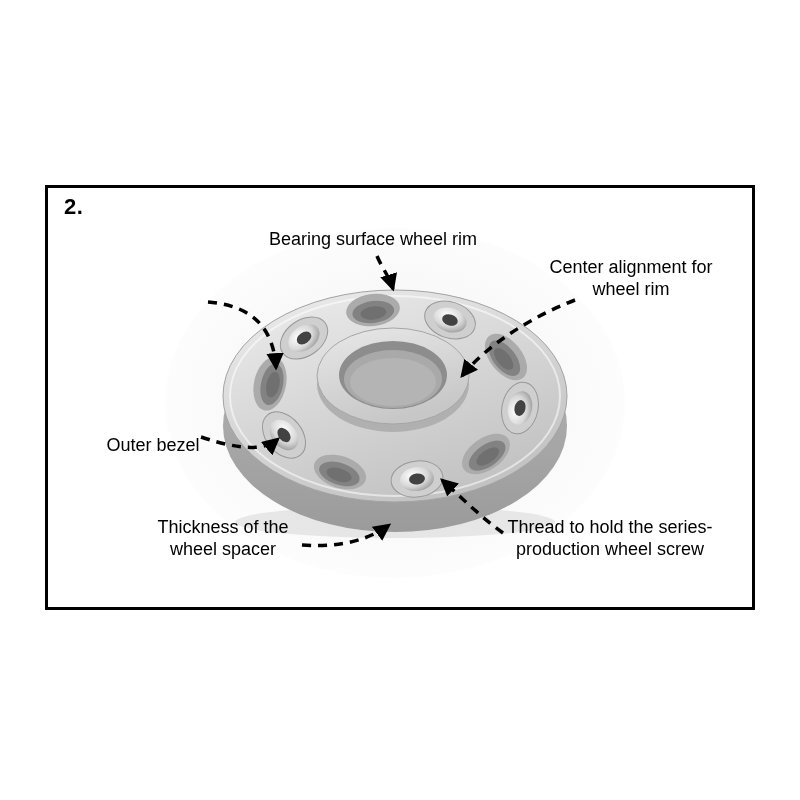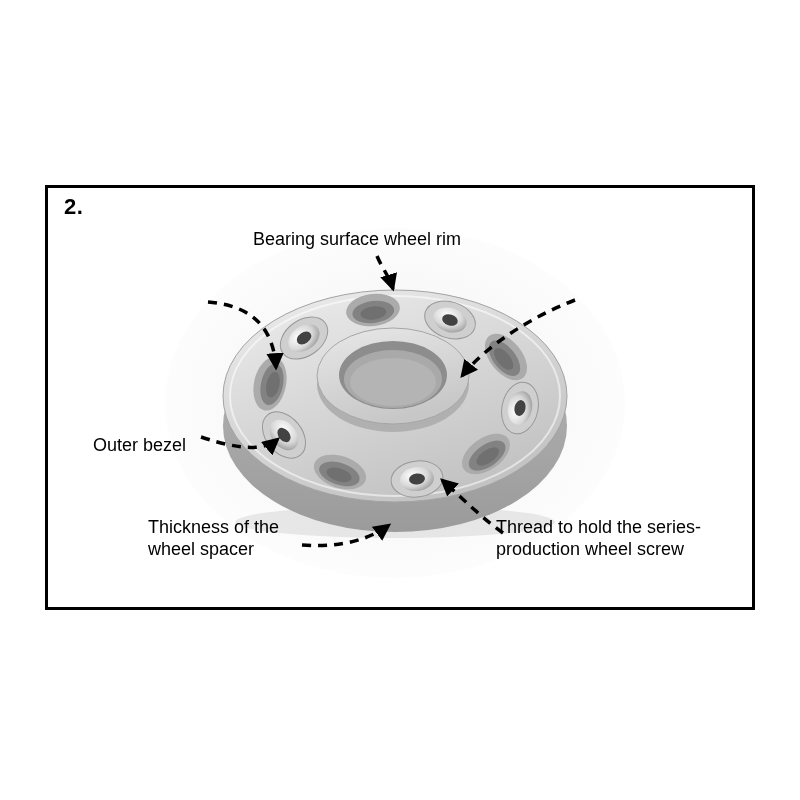--- a/index.html
+++ b/index.html
@@ -9,21 +9,21 @@
   }
   .frame{
     position:absolute;left:45px;top:185px;width:704px;height:419px;
     border:3px solid #000;background:#fff;box-sizing:content-box;
   }
   .art{position:absolute;left:0;top:0;width:704px;height:419px;}
   .step{
     position:absolute;left:16px;top:6px;font-size:22px;font-weight:bold;letter-spacing:.5px;
   }
   .label{
-    position:absolute;font-size:18px;line-height:22px;text-align:left;color:#000;
+    position:absolute;font-size:18px;line-height:22px;text-align:center;color:#000;
   }
   .label div{white-space:nowrap;}
 </style>
 </head>
 <body>
 
 <div class="canvas">
   <div class="frame">
 
     <svg class="art" viewBox="0 0 704 419" xmlns="http://www.w3.org/2000/svg">
@@ -138,20 +138,24 @@
       </g>
     </svg>
 
     <div class="step">2.</div>
 
     <div class="label" style="left:205px;top:40px;width:240px;">
       <div>Bearing surface wheel rim</div>
     </div>
 
 
+    <div class="label" style="left:478px;top:68px;width:210px;">
+      <div>Center alignment for</div>
+      <div>wheel rim</div>
+    </div>
 
     <div class="label" style="left:45px;top:226px;width:120px;margin-top:20px;">
       <div>Outer bezel</div>
     </div>
 
     <div class="label" style="left:100px;top:328px;width:150px;">
       <div>Thickness of the</div>
       <div>wheel spacer</div>
     </div>
 

